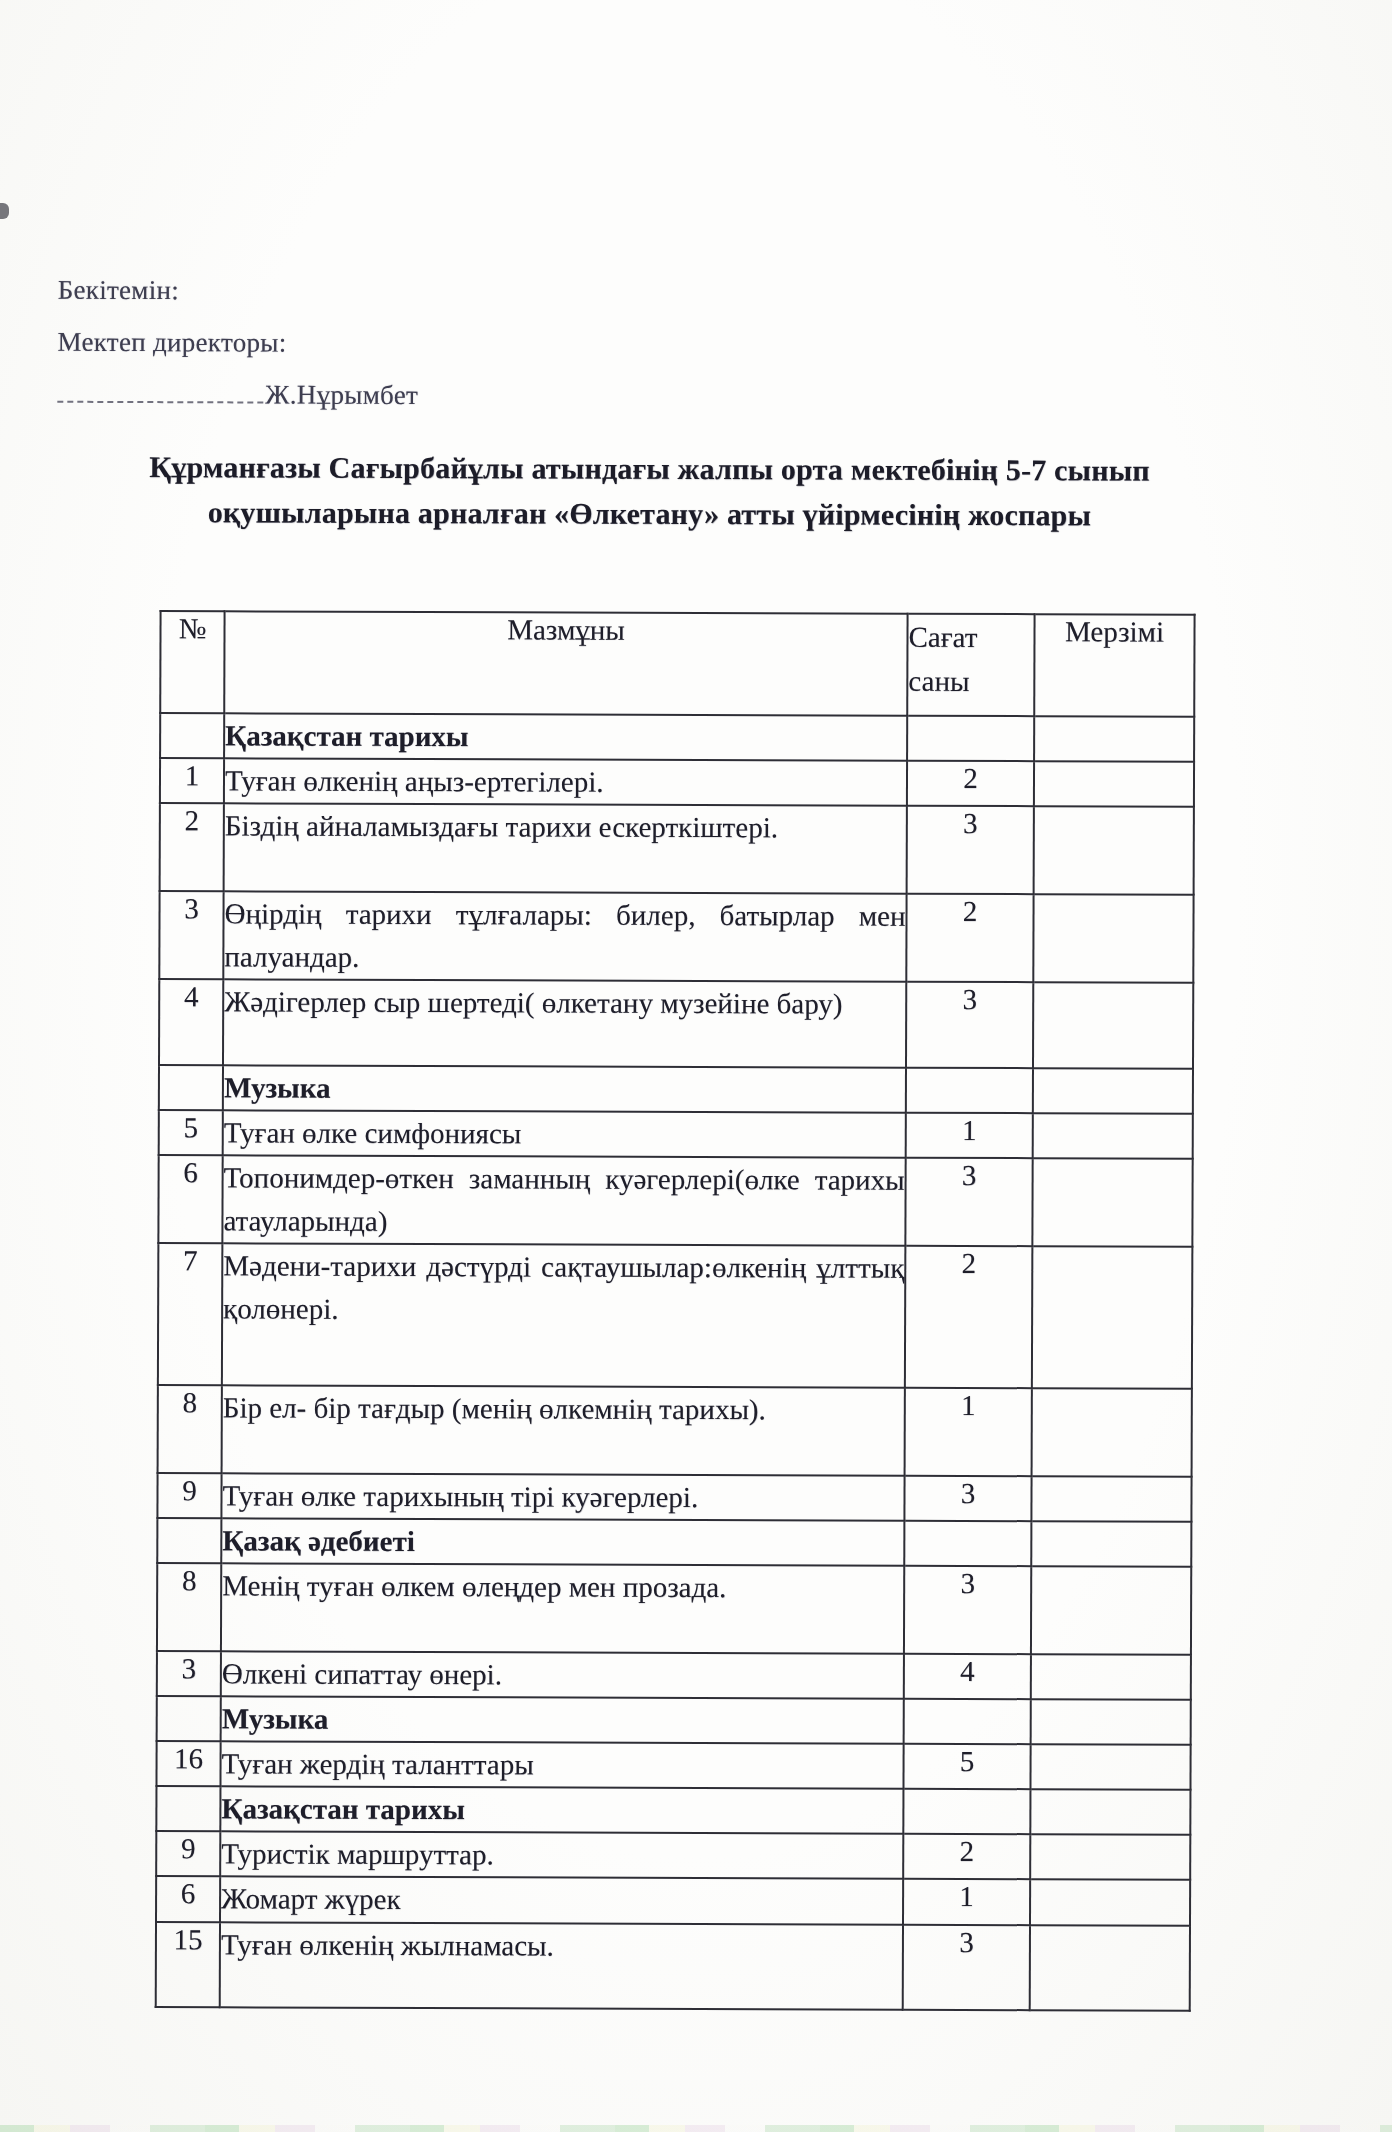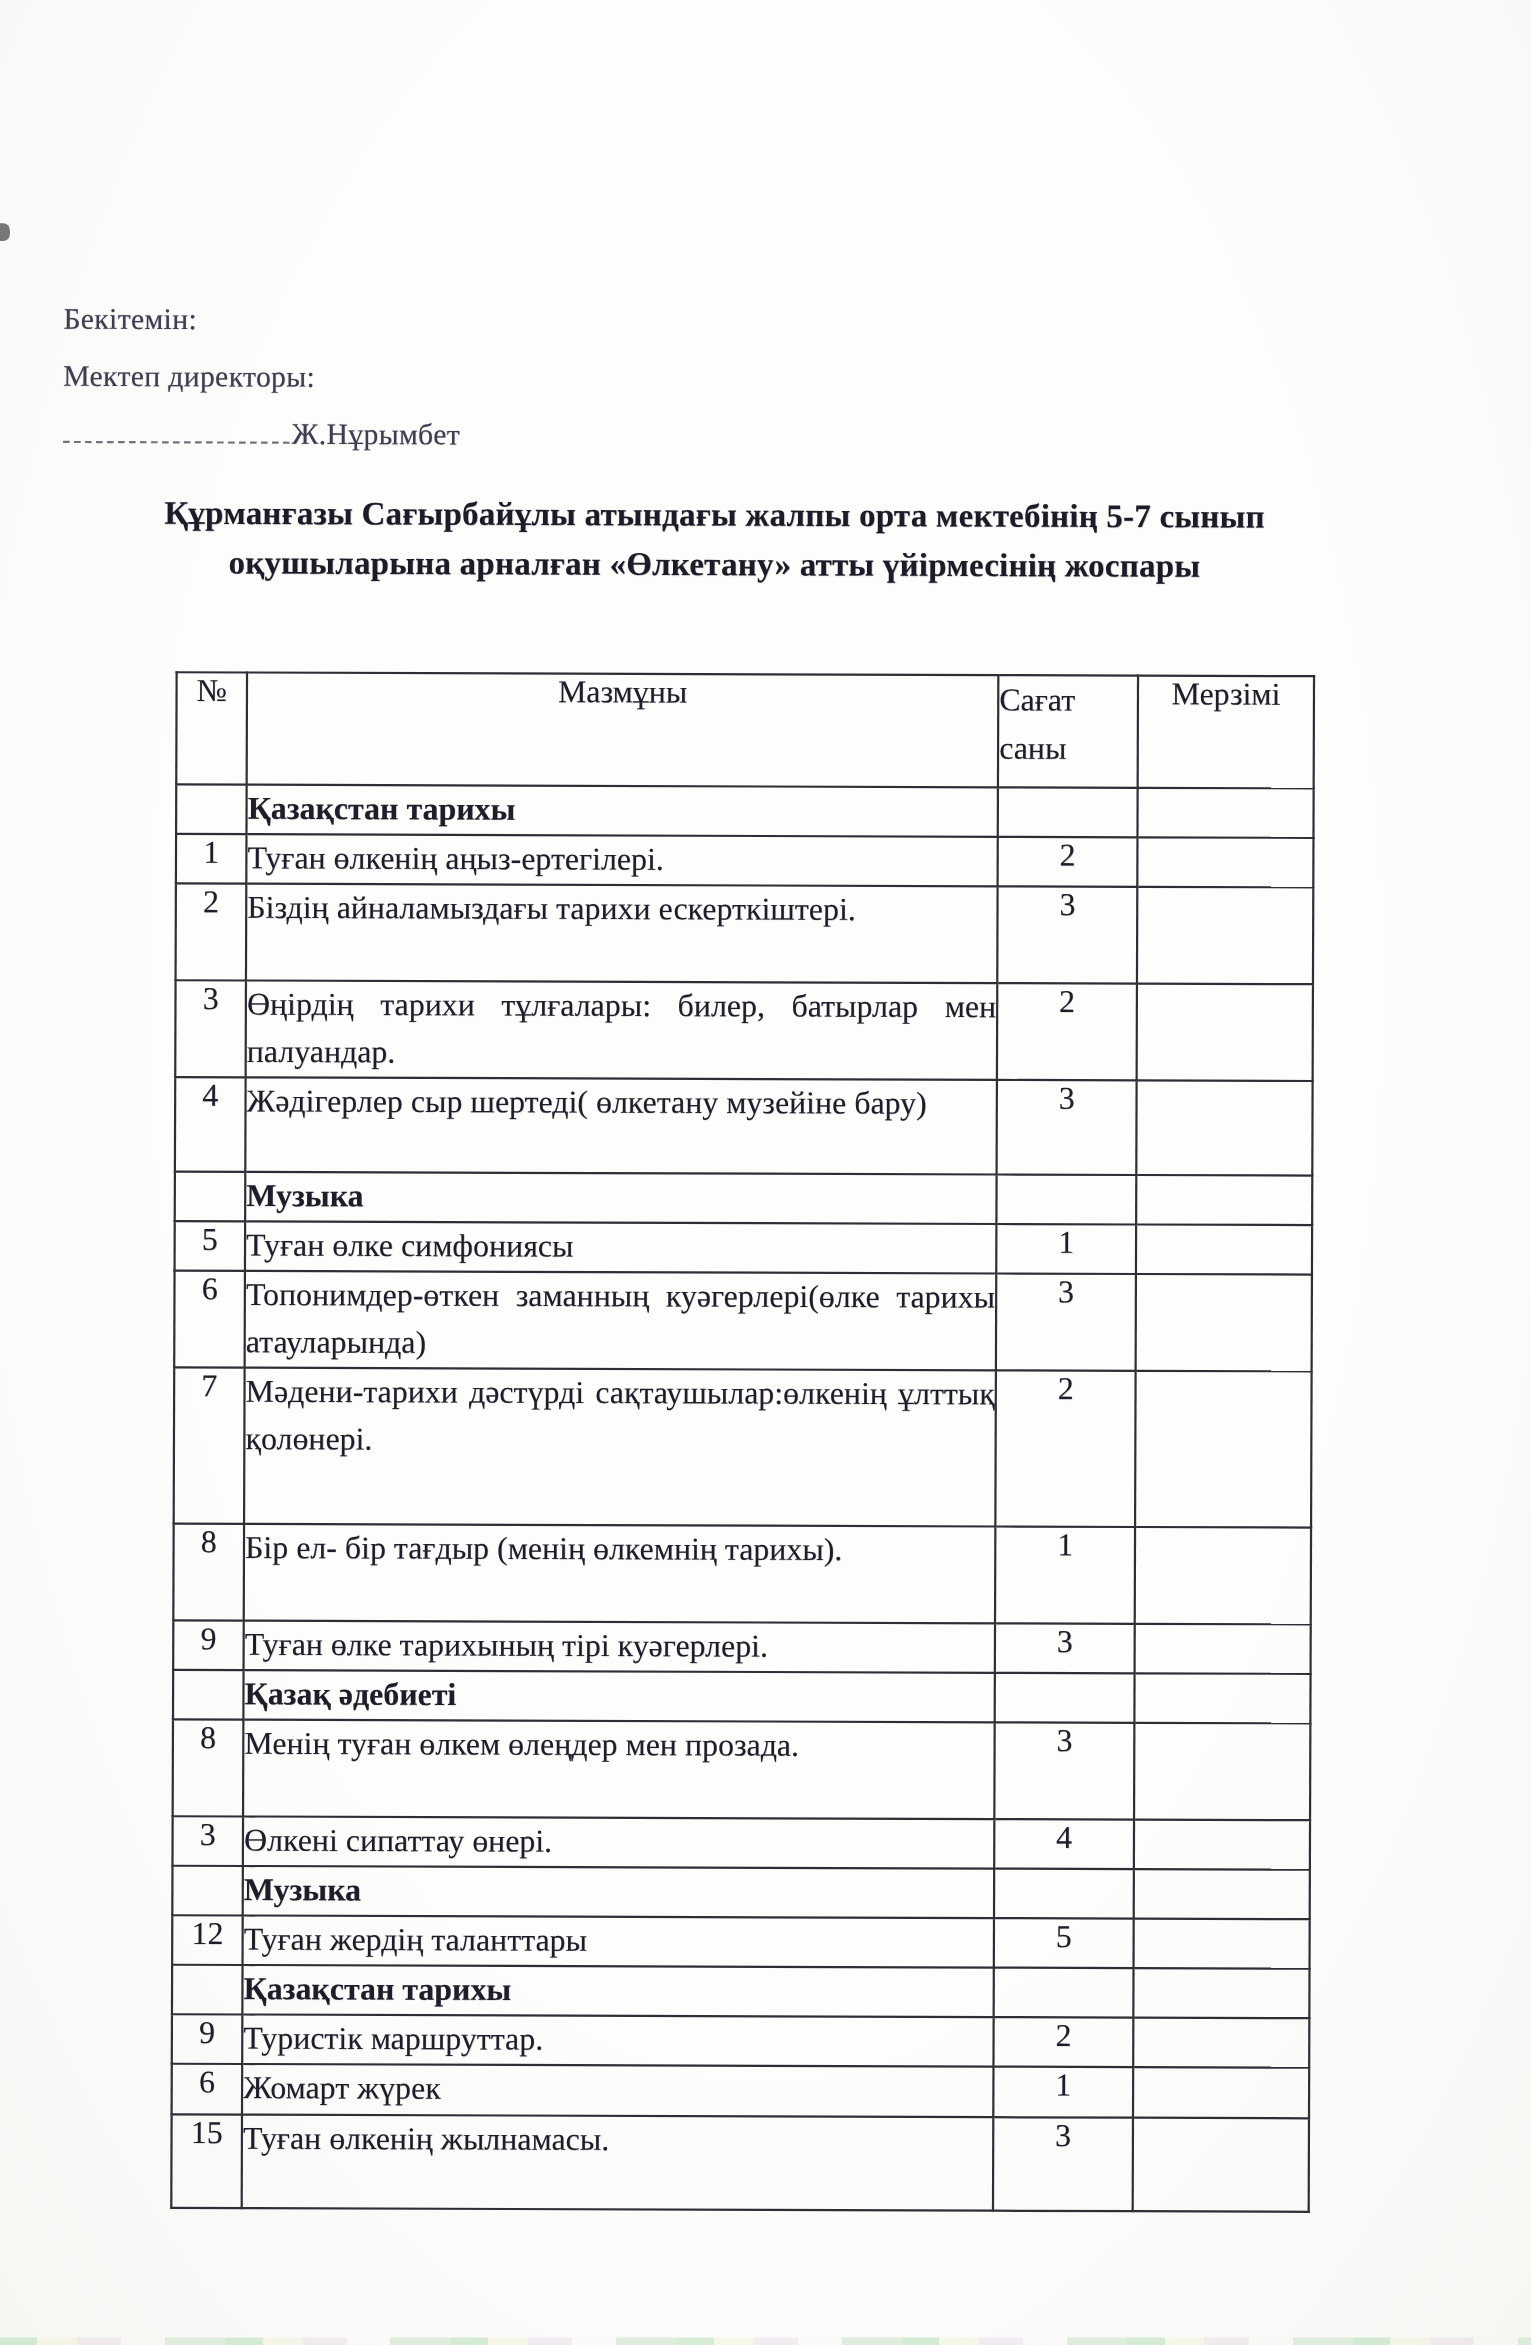--- a/index.html
+++ b/index.html
@@ -202,21 +202,21 @@
     <td class="c-hours">4</td>
     <td class="c-term"></td>
   </tr>
           <tr class="section-row" style="height: 44px;">
     <td class="c-num"></td>
     <td class="c-content">Музыка</td>
     <td class="c-hours"></td>
     <td class="c-term"></td>
   </tr>
           <tr style="height: 44px;">
-    <td class="c-num">12</td>
+    <td class="c-num">16</td>
     <td class="c-content">Туған жердің таланттары</td>
     <td class="c-hours">5</td>
     <td class="c-term"></td>
   </tr>
           <tr class="section-row" style="height: 44px;">
     <td class="c-num"></td>
     <td class="c-content">Қазақстан тарихы</td>
     <td class="c-hours"></td>
     <td class="c-term"></td>
   </tr>

